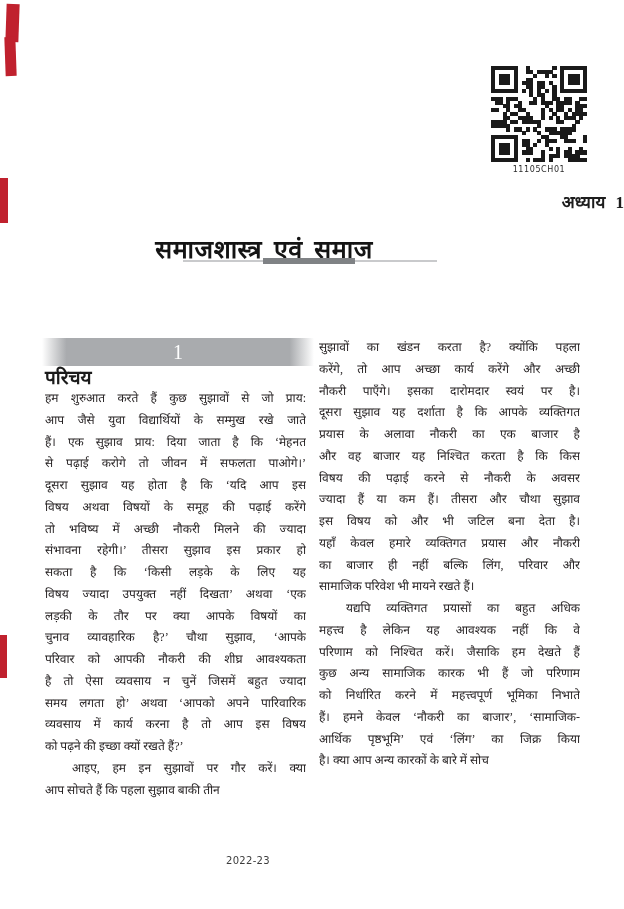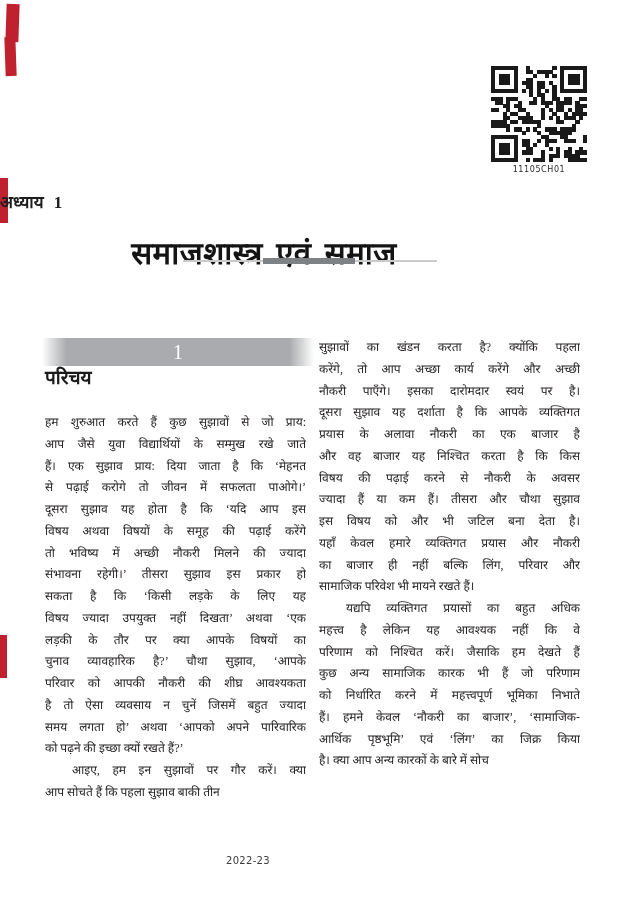--- a/index.html
+++ b/index.html
@@ -20,40 +20,40 @@
 
   
   .qr-block { left:487px; top:66px; width:104px; text-align:center; }
   .qr-block svg { display:block; margin:0 auto; width:96px; height:96px; }
   .qr-label {
     margin-top:3px; font-family:"DejaVu Sans","Liberation Sans",sans-serif;
     font-size:8px; letter-spacing:0.6px; color:#2b2b2b;
   }
 
   .chapter-label {
-    left:0; top:190px; width:624px; text-align:left;
+    left:0; top:190px; width:624px; text-align:right;
     font-weight:bold; font-size:17px; word-spacing:6px; color:#1d1d1d;
   }
   .page-title {
     left:0; top:231px; width:528px; text-align:center;
-    font-weight:bold; font-size:31px; letter-spacing:0.5px; color:#141414;
+    font-weight:bold; font-size:25px; letter-spacing:0.5px; color:#141414;
     word-spacing:5px;
   }
   .title-rule-light { left:183px; top:260px; width:254px; height:2px; background:#c9cacc; }
   .title-rule-dark  { left:263px; top:258px; width:92px;  height:6px; background:#7f8285; }
 
   .section-bar {
     left:42px; top:338px; width:272px; height:28px;
     background:linear-gradient(90deg, rgba(169,171,174,0) 0%, #a9abae 9%, #a9abae 91%, rgba(169,171,174,0) 100%);
     text-align:center; color:#ffffff; font-size:20px; line-height:28px; font-weight:normal;
   }
   .intro-heading { left:45px; top:364px; font-size:19px; font-weight:bold; color:#1b1b1b; }
 
   .text-col { position:absolute; width:261px; }
-  .col-left  { left:45px;  top:412px; }
+  .col-left  { left:45px;  top:388px; }
   .col-right { left:319px; top:337px; }
   .text-line {
     font-size:12px; height:21.75px; line-height:21.75px;
     text-align:justify; text-align-last:justify;
     overflow:hidden; white-space:nowrap; color:#231f20;
   }
   .text-line.indent { padding-left:27px; }
   .text-line.para-end { text-align-last:left; }
 
   .footer-year {
@@ -399,20 +399,21 @@
       <div class="text-line">विषय अथवा विषयों के समूह की पढ़ाई करेंगे</div>
       <div class="text-line">तो भविष्य में अच्छी नौकरी मिलने की ज्यादा</div>
       <div class="text-line">संभावना रहेगी।’ तीसरा सुझाव इस प्रकार हो</div>
       <div class="text-line">सकता है कि ‘किसी लड़के के लिए यह</div>
       <div class="text-line">विषय ज्यादा उपयुक्त नहीं दिखता’ अथवा ‘एक</div>
       <div class="text-line">लड़की के तौर पर क्या आपके विषयों का</div>
       <div class="text-line">चुनाव व्यावहारिक है?’ चौथा सुझाव, ‘आपके</div>
       <div class="text-line">परिवार को आपकी नौकरी की शीघ्र आवश्यकता</div>
       <div class="text-line">है तो ऐसा व्यवसाय न चुनें जिसमें बहुत ज्यादा</div>
       <div class="text-line">समय लगता हो’ अथवा ‘आपको अपने पारिवारिक</div>
+      <div class="text-line">व्यवसाय में कार्य करना है तो आप इस विषय</div>
       <div class="text-line para-end">को पढ़ने की इच्छा क्यों रखते हैं?’</div>
       <div class="text-line indent">आइए, हम इन सुझावों पर गौर करें। क्या</div>
       <div class="text-line para-end">आप सोचते हैं कि पहला सुझाव बाकी तीन</div>
     </div>
   <div class="text-col col-right">
       <div class="text-line">सुझावों का खंडन करता है? क्योंकि पहला</div>
       <div class="text-line">करेंगे, तो आप अच्छा कार्य करेंगे और अच्छी</div>
       <div class="text-line">नौकरी पाएँगे। इसका दारोमदार स्वयं पर है।</div>
       <div class="text-line">दूसरा सुझाव यह दर्शाता है कि आपके व्यक्तिगत</div>
       <div class="text-line">प्रयास के अलावा नौकरी का एक बाजार है</div>

